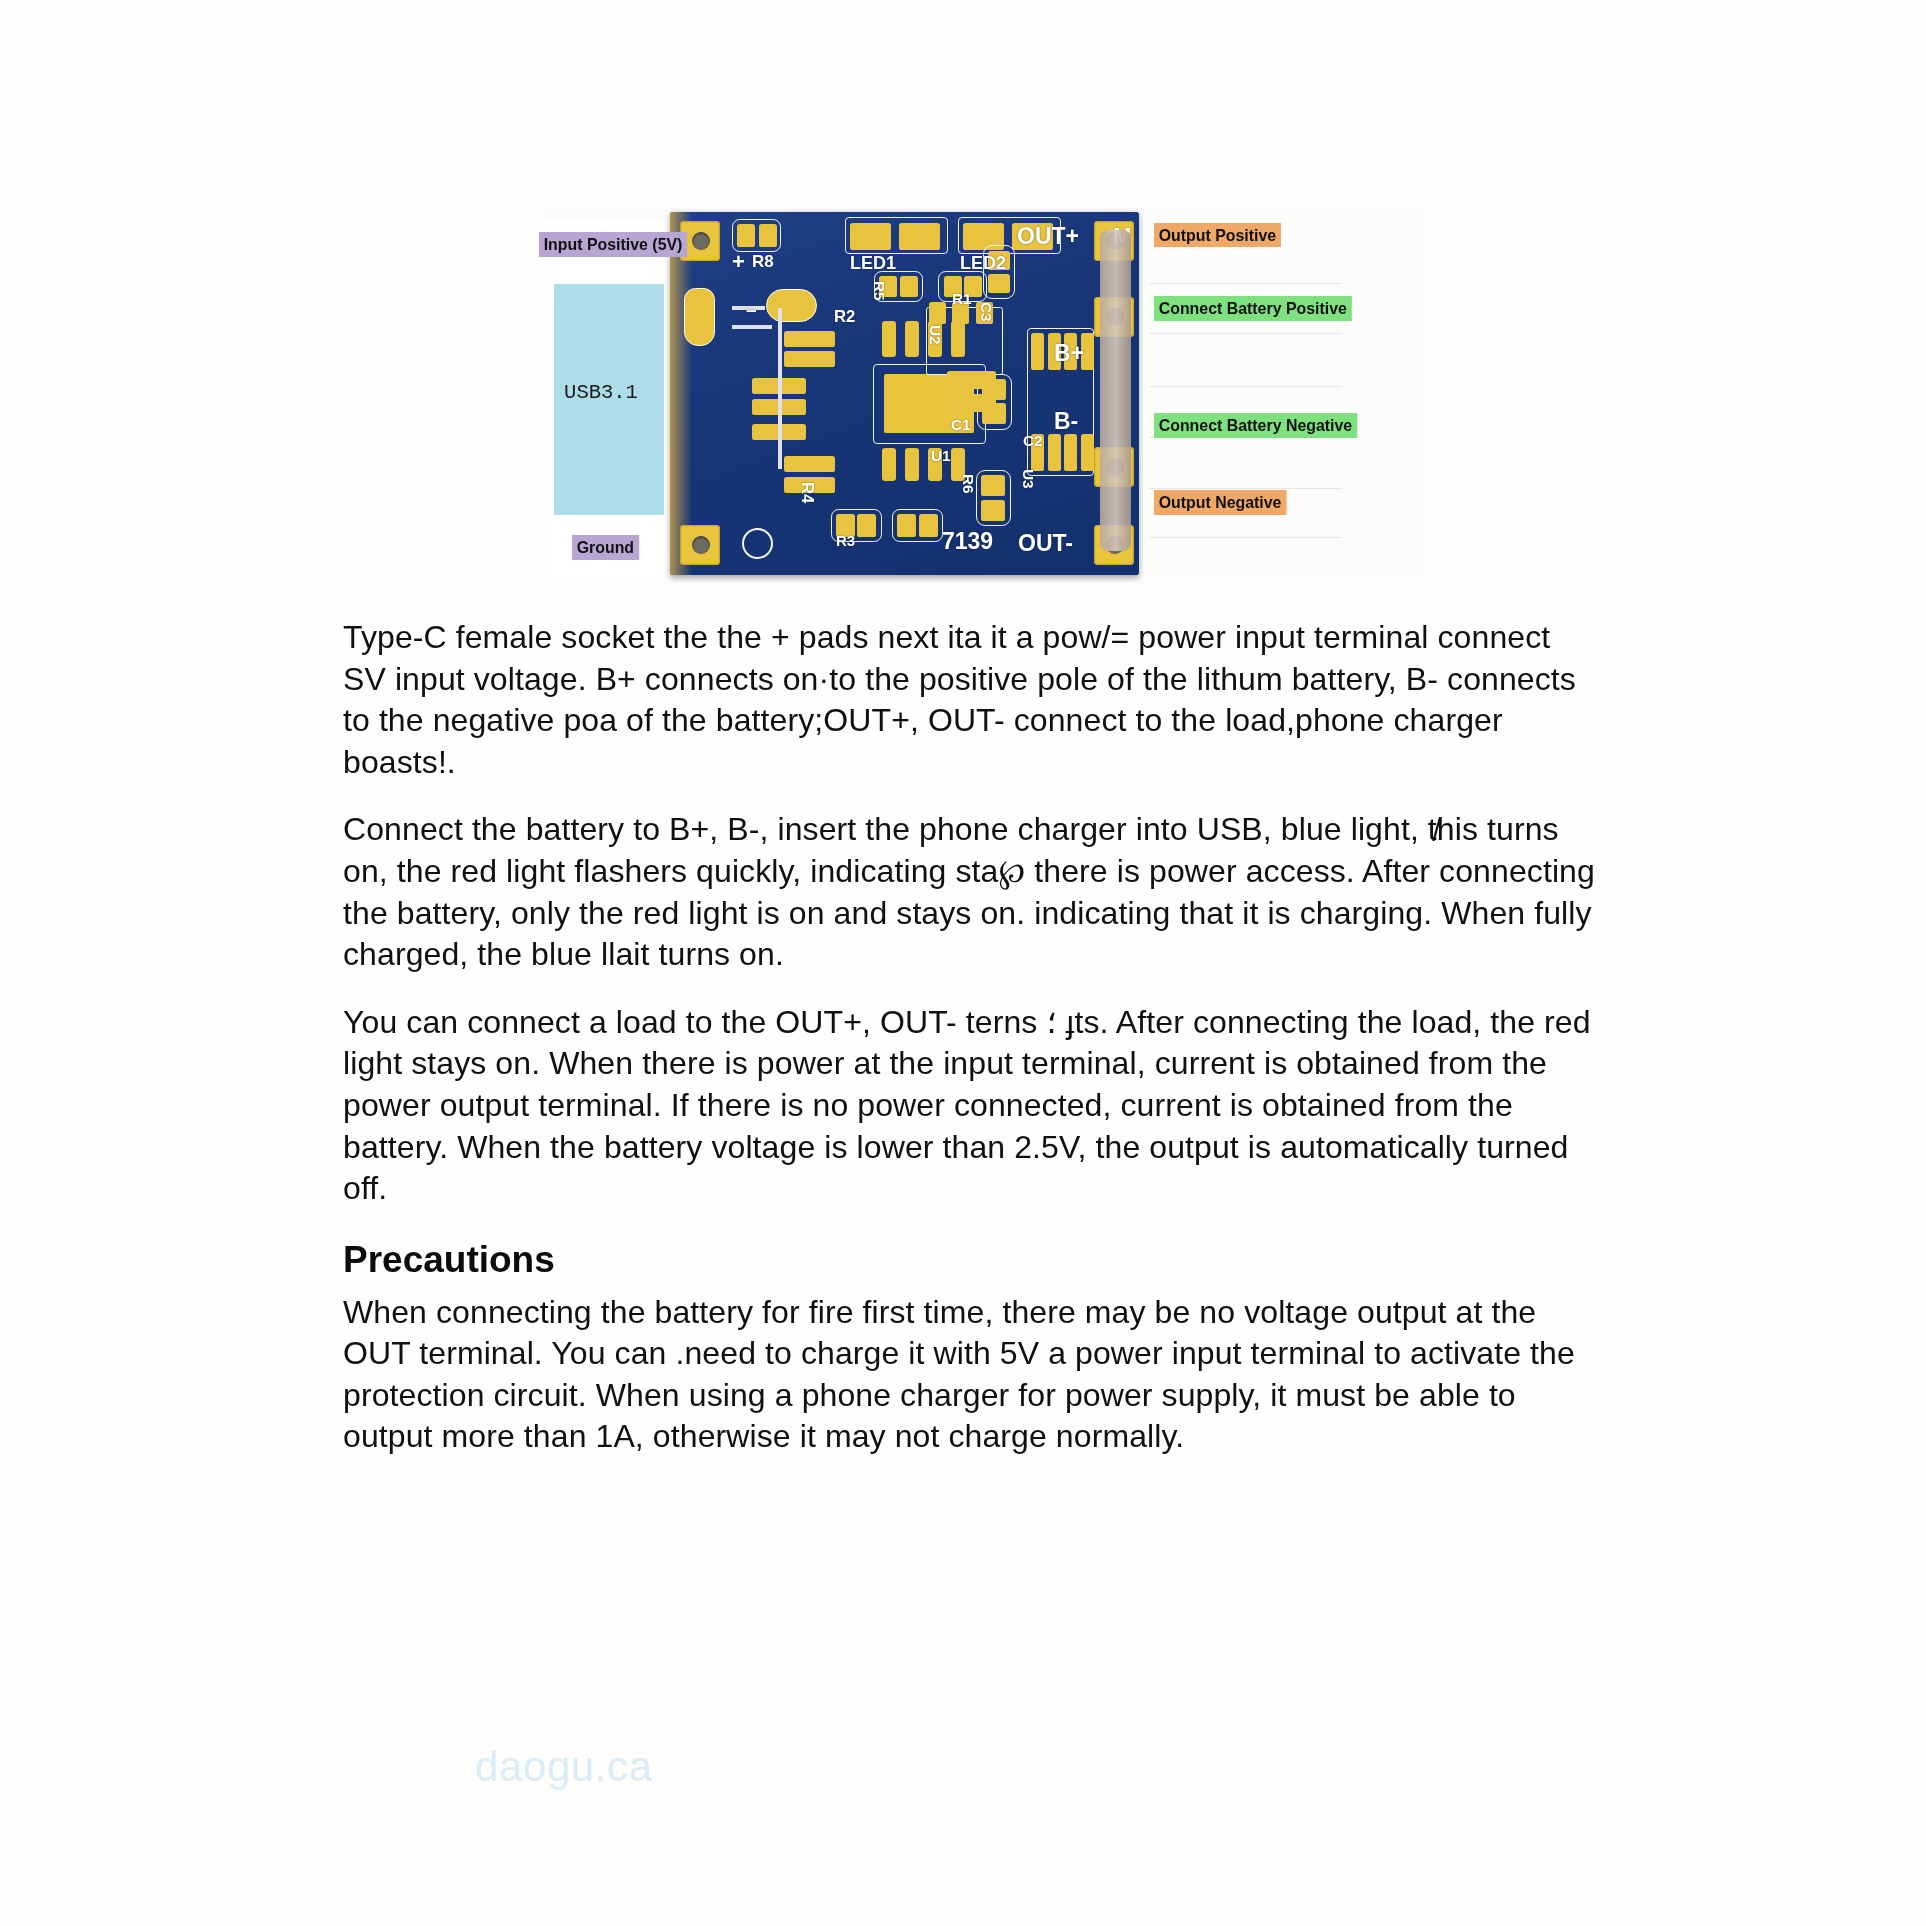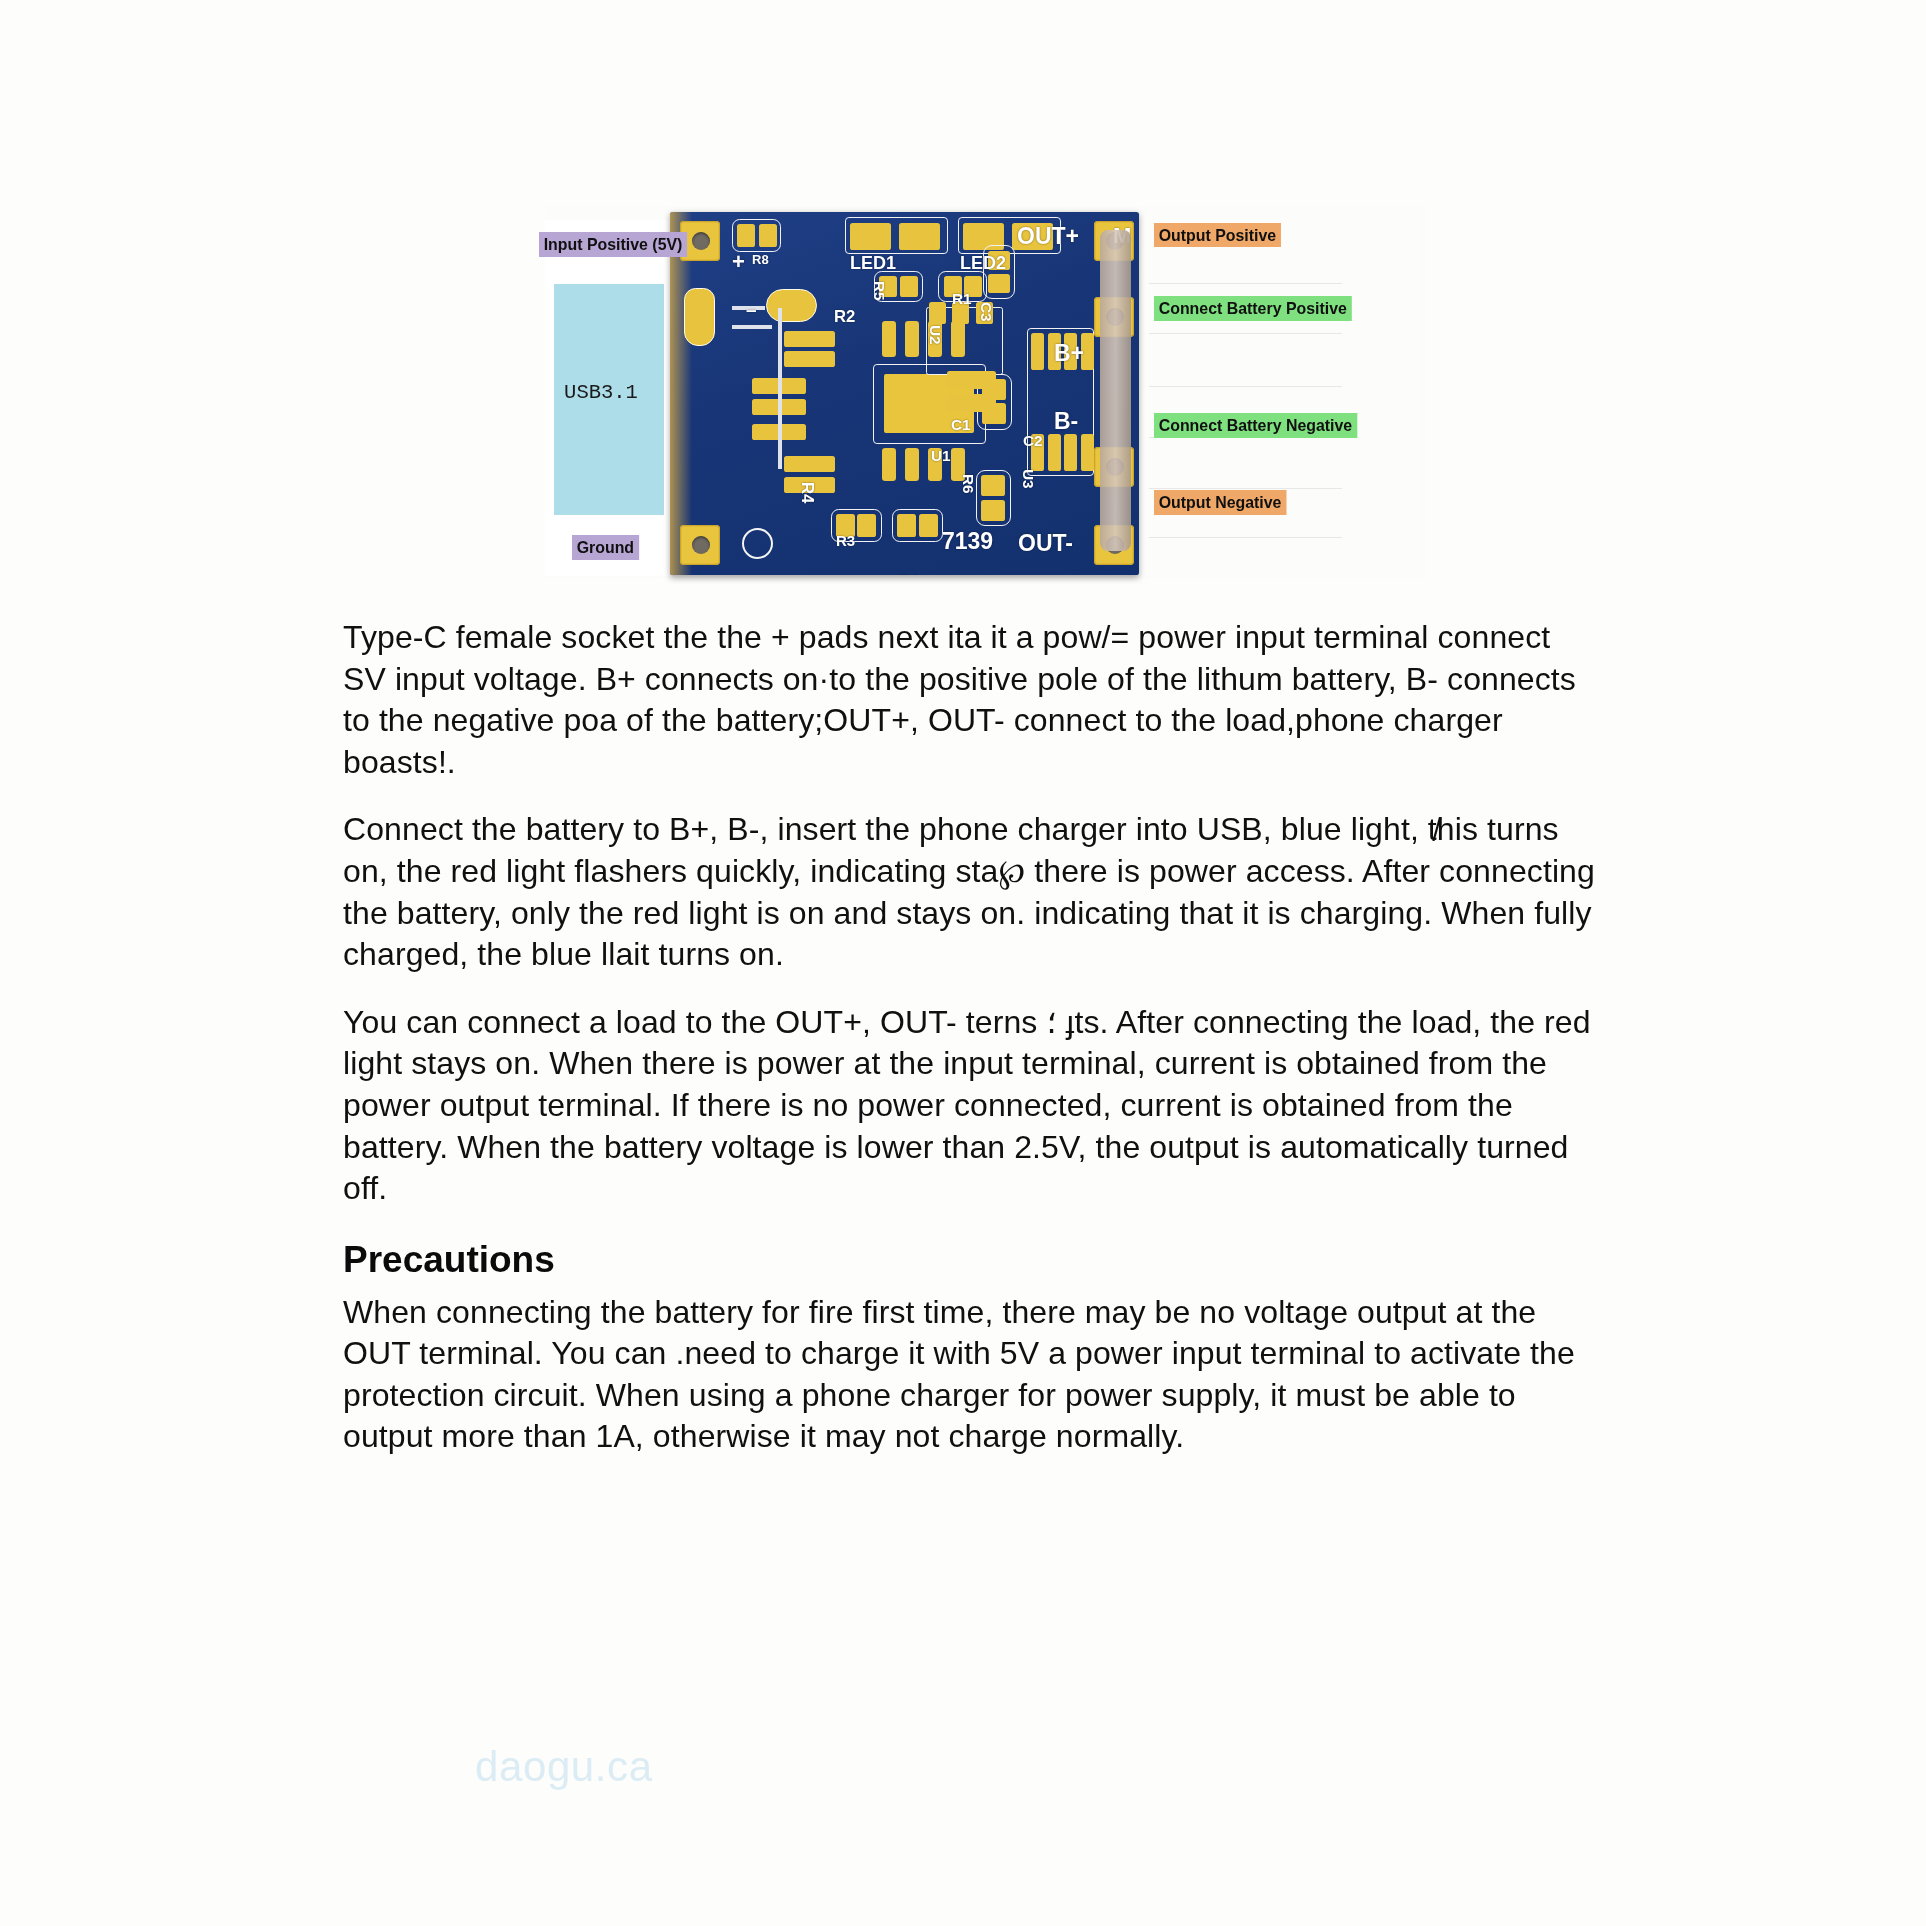--- a/index.html
+++ b/index.html
@@ -326,21 +326,21 @@
         <div class="bigpad" style="left:424px; top:9px;"></div>
         <div class="bigpad" style="left:424px; top:85px;"></div>
         <div class="bigpad" style="left:424px; top:235px;"></div>
         <div class="bigpad" style="left:424px; top:313px;"></div>
 
         <div class="trace" style="left:62px; top:94px; width:33px; height:3.9px;"></div>
         <div class="trace" style="left:62px; top:113px; width:40px; height:3.9px;"></div>
         <div class="trace" style="left:108px; top:96px; width:3.9px; height:161px;"></div>
 
         <div class="silk" style="left:62px;  top:37px;  font-size:22px;">+</div>
-        <div class="silk" style="left:82px; top:40px;  font-size:13px;">R8</div>
+        <div class="silk" style="left:82px; top:40px;  font-size:17px;">R8</div>
         <div class="silk" style="left:180px; top:41px;  font-size:18px;">LED1</div>
         <div class="silk" style="left:290px; top:41px;  font-size:18px;">LED2</div>
         <div class="silk" style="left:76px; top:87px; font-size:19px;">–</div>
         <div class="silk" style="left:282px; top:78px; font-size:15.4px;">R1</div>
         <div class="silk" style="left:164px; top:95px; font-size:16.7px;">R2</div>
         <div class="silk" style="left:166px; top:302px; font-size:15px; top:320px;">R3</div>
         <div class="silk" style="left:127px; top:270px; font-size:16.7px; writing-mode:vertical-rl;">R4</div>
         <div class="silk" style="left:200px; top:69px; font-size:15.4px; writing-mode:vertical-rl;">R5</div>
         <div class="silk" style="left:289px; top:262px; font-size:15.4px; writing-mode:vertical-rl;">R6</div>
         <div class="silk" style="left:281px; top:204px; font-size:15.4px;">C1</div>

